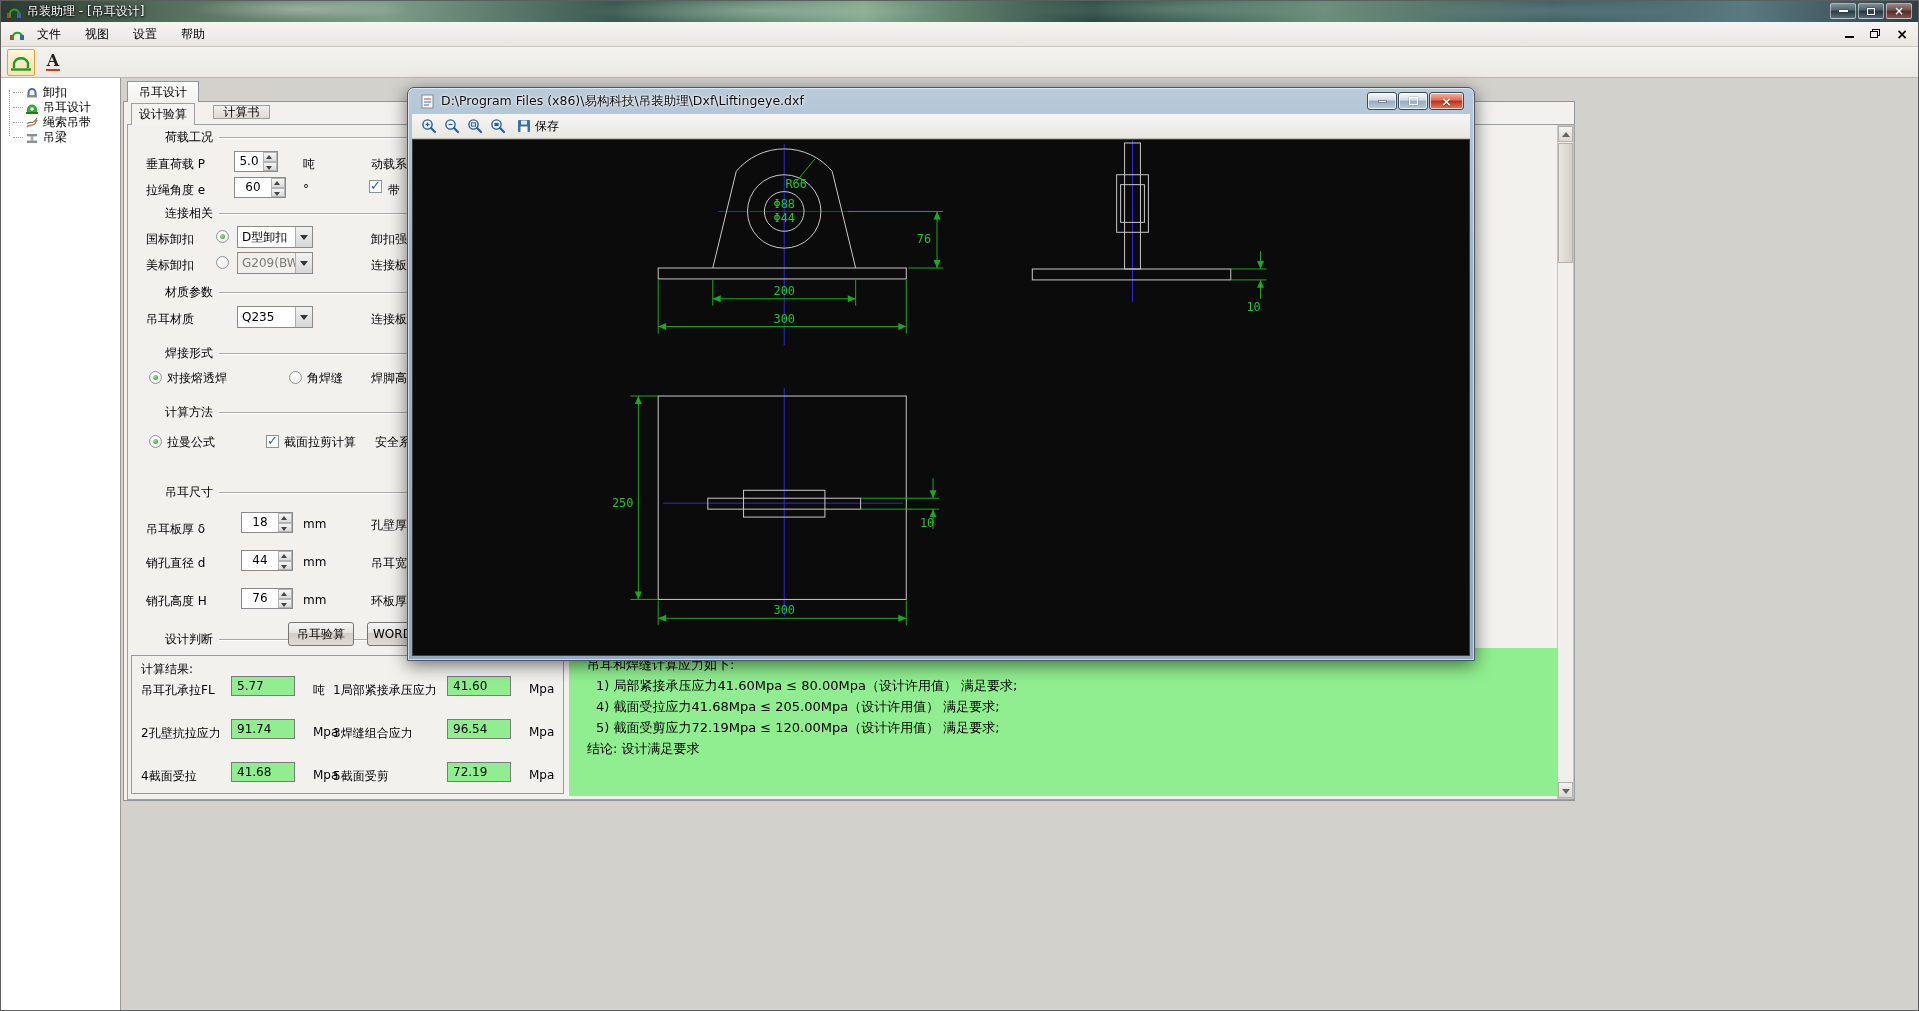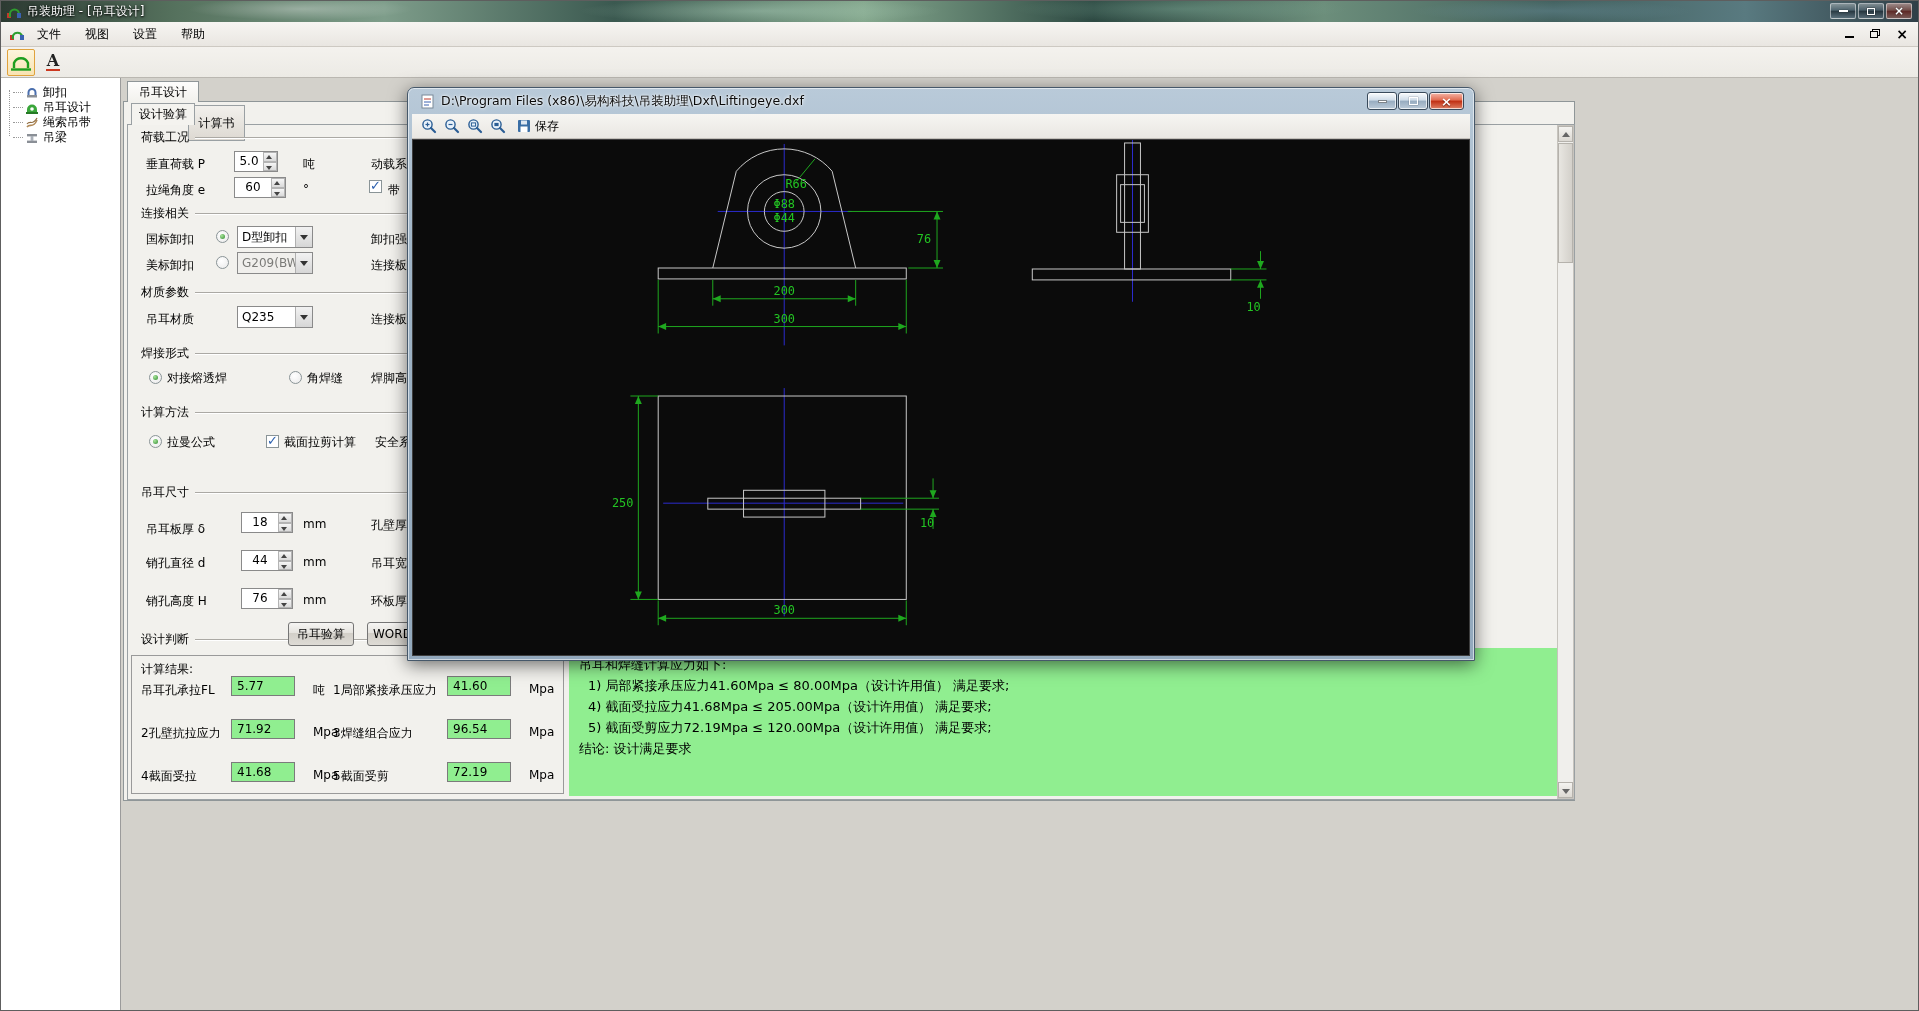--- a/index.html
+++ b/index.html
@@ -47,25 +47,25 @@
   .tstub{width:10px;height:1px;border-top:1px dotted #9a9a9a;margin-right:1px;flex:none;}
   .ticon{width:16px;height:16px;margin-right:3px;flex:none;display:flex;align-items:center;justify-content:center;}
   .tvline{position:absolute;left:8px;top:12px;height:46px;border-left:1px dotted #9a9a9a;}
   
   .docarea{position:absolute;left:120px;top:77px;width:1799px;height:934px;background:#d3d1cb;}
   .tabpage1{position:absolute;left:122px;top:100px;width:1452px;height:700px;background:#f2f1ed;border:1px solid #8f9698;}
   .main-tab{position:absolute;left:126px;top:80px;width:72px;height:21px;background:linear-gradient(#fdfdfc,#f2f1ed);
     border:1px solid #8f9698;border-bottom:none;display:flex;align-items:center;justify-content:center;z-index:2;}
   .sub-tab{position:absolute;display:flex;align-items:center;justify-content:center;border:1px solid #9aa0a3;font-size:12px;}
   .sub-tab.sel{left:130px;top:102px;width:64px;height:22px;background:#f4f3ef;border-bottom:none;z-index:3;}
-  .sub-tab.uns{left:187px;top:104px;width:57px;height:36px;background:linear-gradient(#f2f0ec,#ddd9d2);}
+  .sub-tab.uns{left:212px;top:104px;width:57px;height:14px;background:linear-gradient(#f2f0ec,#ddd9d2);}
   .subpage{position:absolute;left:126px;top:123px;width:1448px;height:676px;background:#f2f1ed;border:1px solid #9aa0a3;}
   
   .lbl{position:absolute;white-space:nowrap;font-size:12px;}
-  .grp-h{position:absolute;display:flex;align-items:center;width:423px;}
+  .grp-h{position:absolute;display:flex;align-items:center;width:423px;margin-left:24px;}
   .grp-h .t{margin-right:6px;white-space:nowrap;}
   .grp-h .ln{flex:1;height:0;border-top:1px solid #aba9a4;box-shadow:0 1px 0 #fff;}
   .num{position:absolute;height:21px;background:#fff;border:1px solid #8a8a8a;display:flex;}
   .num .val{flex:1;text-align:center;font-size:12px;line-height:19px;}
   .spin{width:14px;display:flex;flex-direction:column;}
   .spin i{flex:1;background:linear-gradient(#f6f6f6,#dadada);border:1px solid #b4b4b4;position:relative;}
   .spin i.up::after{content:"";position:absolute;left:2px;top:2px;border-left:3px solid transparent;border-right:3px solid transparent;border-bottom:4px solid #444;}
   .spin i.dn::after{content:"";position:absolute;left:2px;top:3px;border-left:3px solid transparent;border-right:3px solid transparent;border-top:4px solid #444;}
   .dd{position:absolute;height:22px;background:#fff;border:1px solid #8a8a8a;display:flex;align-items:center;}
   .dd .txt{flex:1;padding-left:4px;font-size:12px;white-space:nowrap;overflow:hidden;}
@@ -77,21 +77,21 @@
   .radio.sel::after{content:"";position:absolute;left:3px;top:3px;width:5px;height:5px;border-radius:50%;
     background:radial-gradient(circle at 35% 35%,#a8e49a,#2f8a2f);}
   .chk{position:absolute;width:13px;height:13px;border:1px solid #8a9497;background:#fff;}
   .chk.on::after{content:"✓";position:absolute;left:0px;top:-3px;color:#2a5fae;font-weight:bold;font-size:13px;}
   .btn7{position:absolute;display:flex;align-items:center;background:linear-gradient(#f6f5f3,#e5e3de 45%,#d2cfc8 46%,#dedbd5);
     border:1px solid #757575;border-radius:3px;font-size:12px;z-index:2;}
   .btn7.center{justify-content:center;}
   .resbox{position:absolute;left:130px;top:654px;width:433px;height:139px;border:1px solid #9a9a9a;}
   .greenbox{position:absolute;width:64px;height:20px;background:#90ee90;border:1px solid #7b7b7b;font-size:12px;line-height:18px;padding-left:5px;}
   
-  .report{position:absolute;left:568px;top:647px;width:993px;height:148px;background:#90ee90;padding:6px 0 0 10px;}
+  .report{position:absolute;left:568px;top:647px;width:993px;height:148px;background:#90ee90;padding:6px 0 0 18px;}
   .rpt-line{font-size:13px;line-height:21px;white-space:pre;}
   .rpt-line.ind{padding-left:9px;}
   
   .vsb{position:absolute;left:1556px;top:124px;width:17px;height:674px;background:#f0efec;border:1px solid #c7c4be;}
   .vsb .sb-btn{position:absolute;left:0;width:15px;height:16px;background:linear-gradient(#f4f3f0,#dcd9d3);border:1px solid #b5b2ac;}
   .vsb .sb-up{top:0;} .vsb .sb-dn{bottom:0;}
   .vsb .sb-up::after{content:"";position:absolute;left:3px;top:5px;border-left:4px solid transparent;border-right:4px solid transparent;border-bottom:5px solid #666;}
   .vsb .sb-dn::after{content:"";position:absolute;left:3px;top:6px;border-left:4px solid transparent;border-right:4px solid transparent;border-top:5px solid #666;}
   .vsb .sb-thumb{position:absolute;left:0;top:17px;width:15px;height:120px;background:linear-gradient(90deg,#e8e6e1,#d3d0ca);border:1px solid #b5b2ac;}
   
@@ -349,21 +349,21 @@
   <span class="lbl" style="left:140px;top:660px">计算结果:</span>
 
   <span class="lbl" style="left:140px;top:681px">吊耳孔承拉FL</span>
   <span class="greenbox" style="left:230px;top:675px">5.77</span>
   <span class="lbl" style="left:312px;top:681px">吨</span>
   <span class="lbl" style="left:332px;top:681px">1局部紧接承压应力</span>
   <span class="greenbox" style="left:446px;top:675px">41.60</span>
   <span class="lbl" style="left:528px;top:681px">Mpa</span>
 
   <span class="lbl" style="left:140px;top:724px">2孔壁抗拉应力</span>
-  <span class="greenbox" style="left:230px;top:718px">71.92</span>
+  <span class="greenbox" style="left:230px;top:718px">91.74</span>
   <span class="lbl" style="left:312px;top:724px">Mpa</span>
   <span class="lbl" style="left:332px;top:724px">3焊缝组合应力</span>
   <span class="greenbox" style="left:446px;top:718px">96.54</span>
   <span class="lbl" style="left:528px;top:724px">Mpa</span>
 
   <span class="lbl" style="left:140px;top:767px">4截面受拉</span>
   <span class="greenbox" style="left:230px;top:761px">41.68</span>
   <span class="lbl" style="left:312px;top:767px">Mpa</span>
   <span class="lbl" style="left:332px;top:767px">5截面受剪</span>
   <span class="greenbox" style="left:446px;top:761px">72.19</span>

